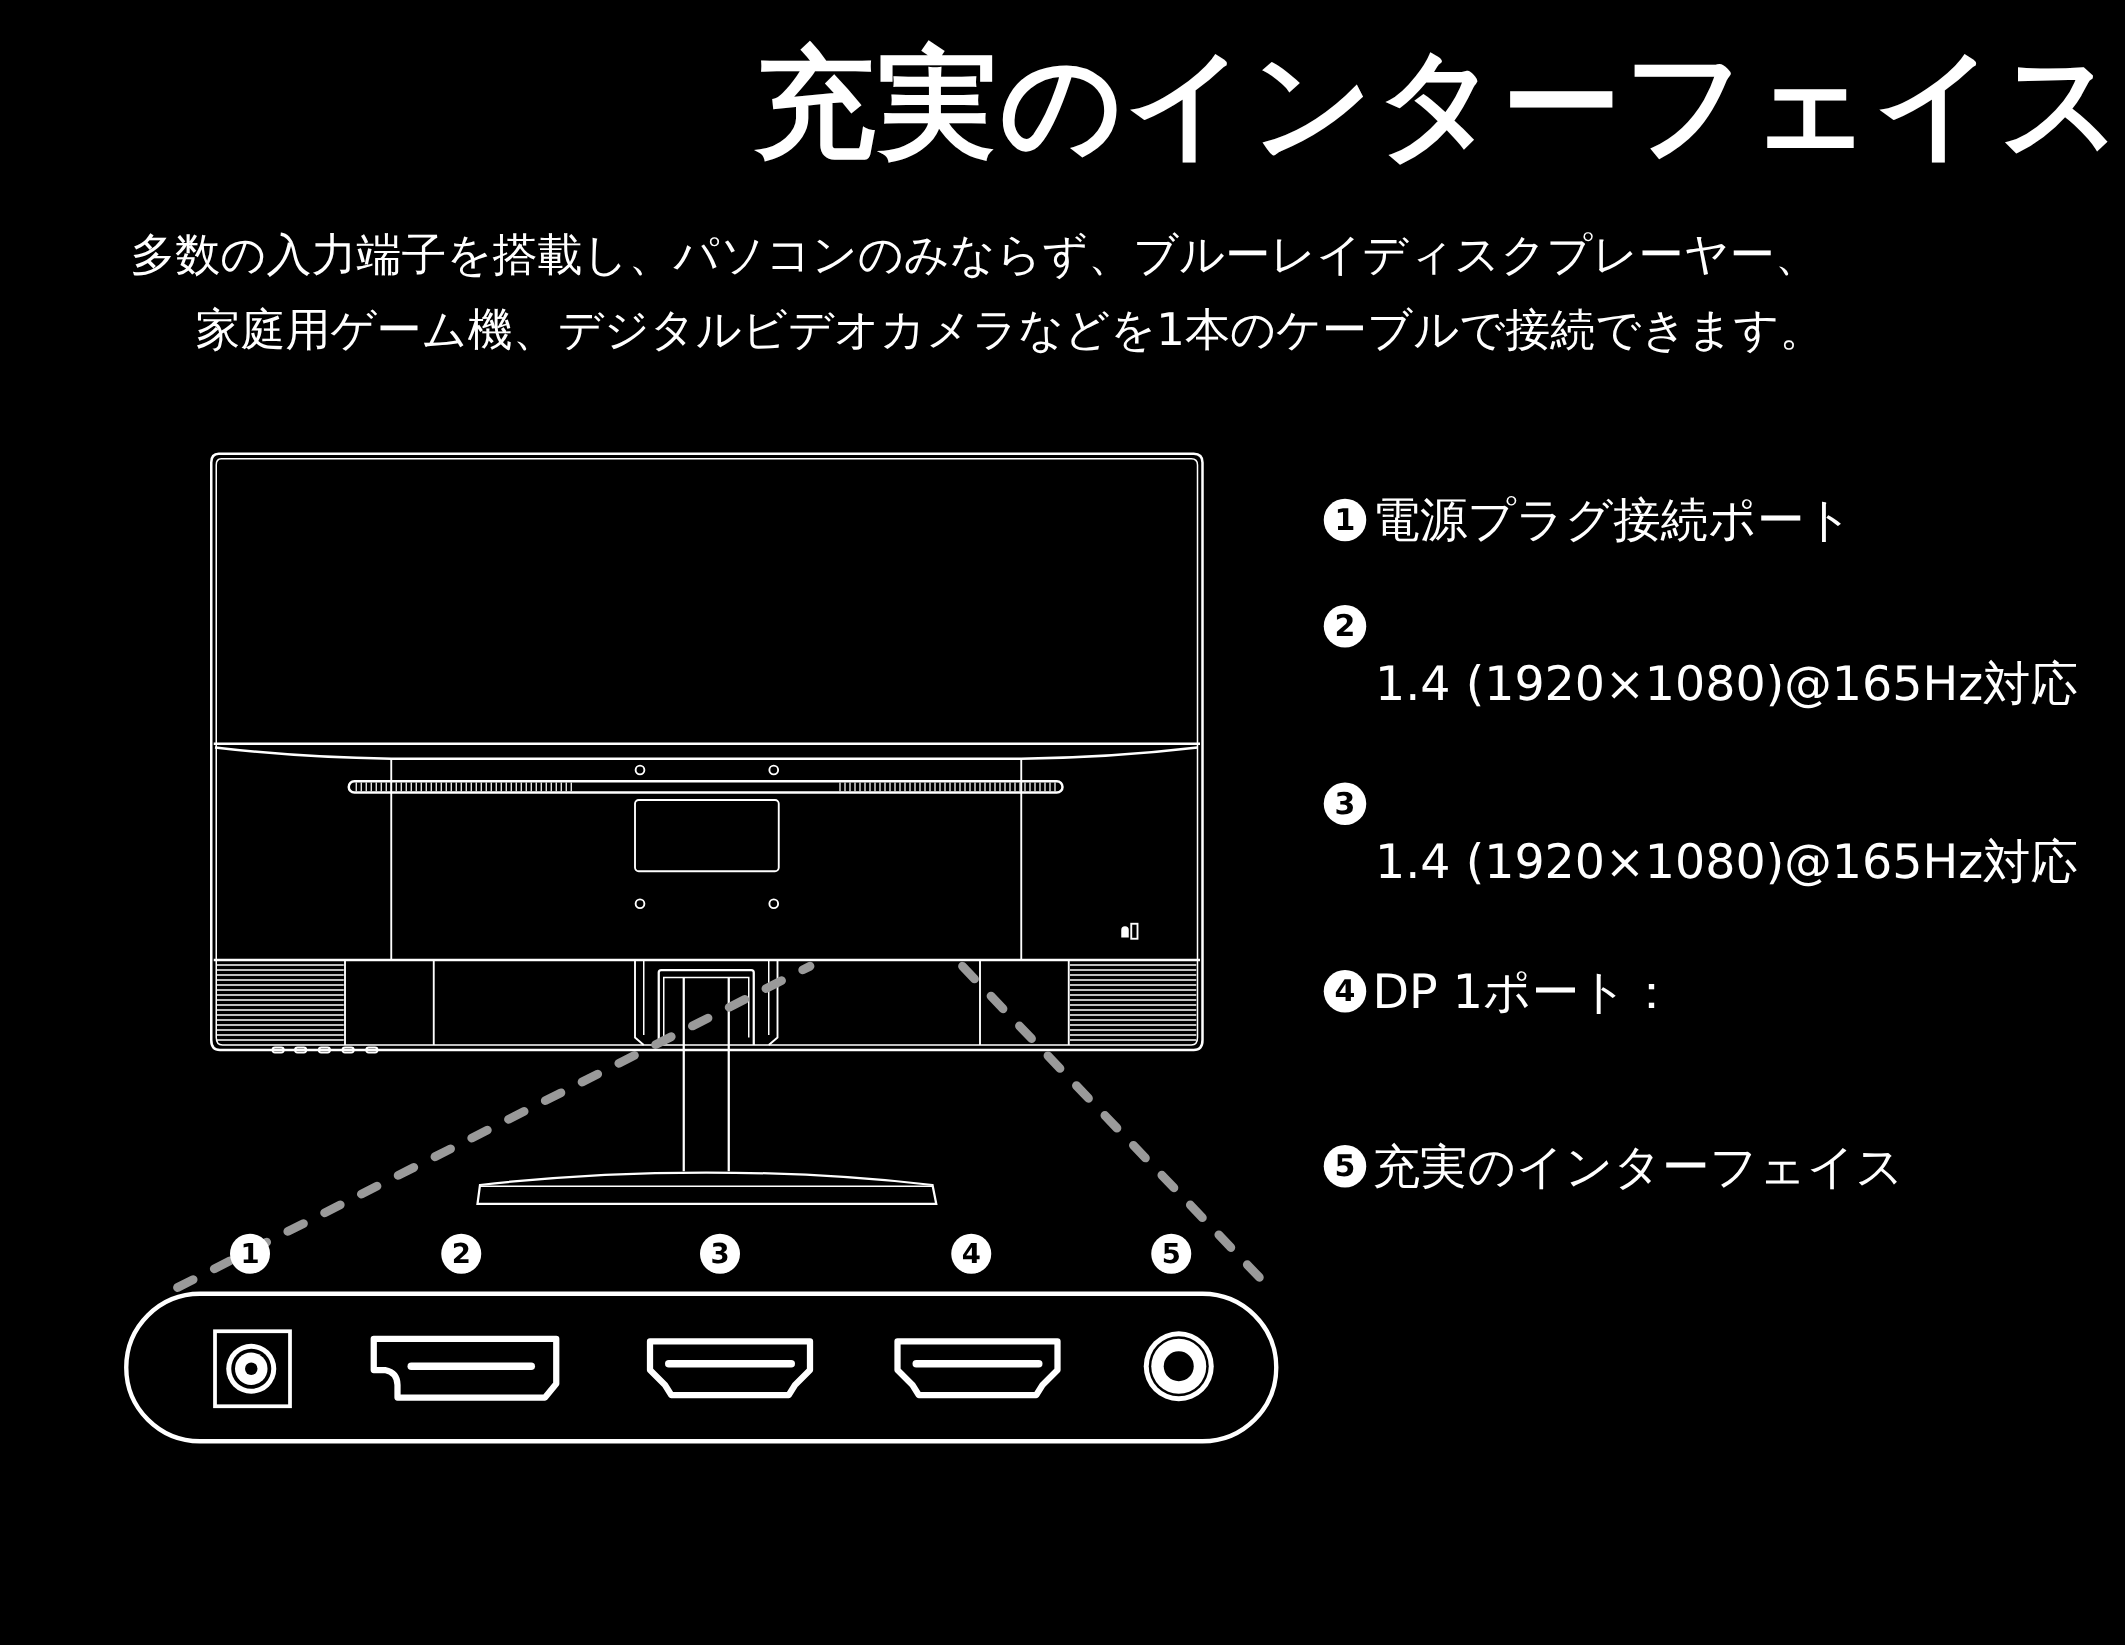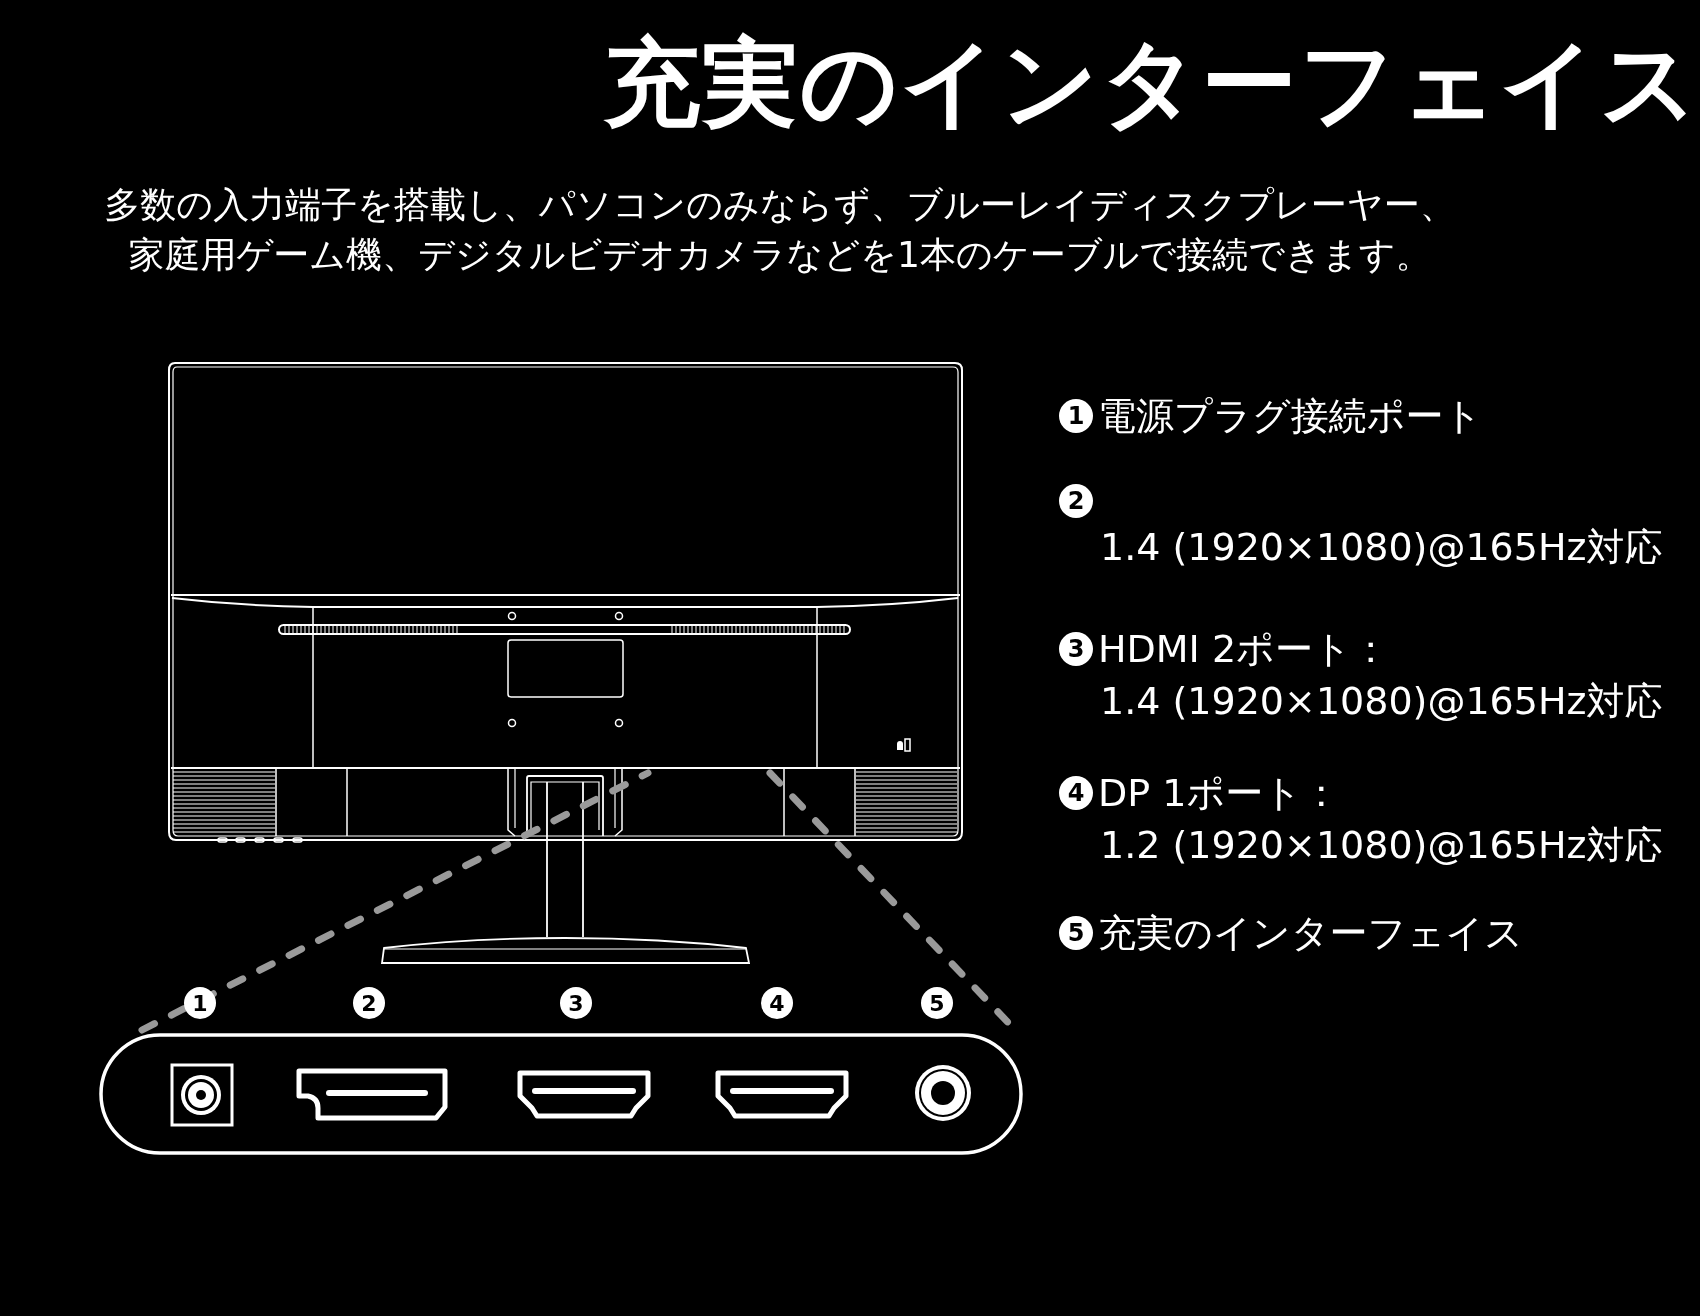--- a/index.html
+++ b/index.html
@@ -3,21 +3,21 @@
 <meta charset="utf-8">
 <style>
   html, body { margin: 0; padding: 0; background: #000; }
   body { width: 1700px; height: 1316px; position: relative; overflow: hidden;
          font-family: "DejaVu Sans", "Liberation Sans", sans-serif; color: #fff; }
   .title { position: absolute; left: 0; top: 28px; width: 1700px; text-align: right;
            font-size: 96px; line-height: 110px; font-weight: bold; letter-spacing: 2px; color: #fff; }
   .subtitle { position: absolute; left: 0; width: 1560px; text-align: center;
               font-size: 36px; line-height: 44px; color: #fff; white-space: nowrap; }
   .sub1 { top: 183px; }
-  .sub2 { top: 233px; }
+  .sub2 { top: 243px; padding-left: 28px; }
   svg.diagram { position: absolute; left: 0; top: 0; }
   .spec { position: absolute; left: 1059px; font-size: 38px; line-height: 46px; color: #fff; white-space: nowrap; }
   .spec .line1 { display: flex; align-items: center; }
   .badge { display: inline-flex; width: 34px; height: 34px; border-radius: 50%; background: #fff; color: #000;
            font-size: 24px; font-weight: bold; align-items: center; justify-content: center; margin-right: 5px;
            font-family: "DejaVu Sans", sans-serif; line-height: 34px; }
   .spec .line2 { padding-left: 41px; margin-top: 6px; text-align: center; }
   .port-badge { position: absolute; width: 32px; height: 32px; border-radius: 50%; background: #fff; color: #000;
                 font-size: 22px; font-weight: bold; display: flex; align-items: center; justify-content: center;
                 font-family: "DejaVu Sans", sans-serif; }
@@ -184,31 +184,29 @@
 <div class="spec" style="top:484px;">
   <div class="line1">
     <span class="badge">2</span>
   </div>
   <div class="line2">1.4 (1920×1080)@165Hz対応</div>
 </div>
 
 <div class="spec" style="top:626px;">
   <div class="line1">
     <span class="badge">3</span>
-    <span>HDMI 2ポート：</span>
   </div>
   <div class="line2">1.4 (1920×1080)@165Hz対応</div>
 </div>
 
 <div class="spec" style="top:770px;">
   <div class="line1">
     <span class="badge">4</span>
     <span>DP 1ポート：</span>
   </div>
-  <div class="line2">1.2 (1920×1080)@165Hz対応</div>
 </div>
 
 <div class="spec" style="top:910px;">
   <div class="line1">
     <span class="badge">5</span>
     <span>充実のインターフェイス</span>
   </div>
 </div>
 
 </body></html>

